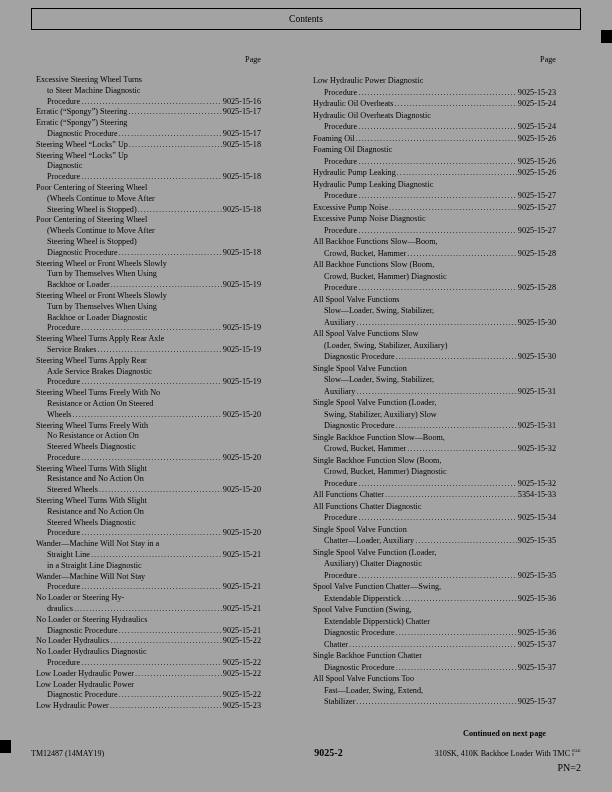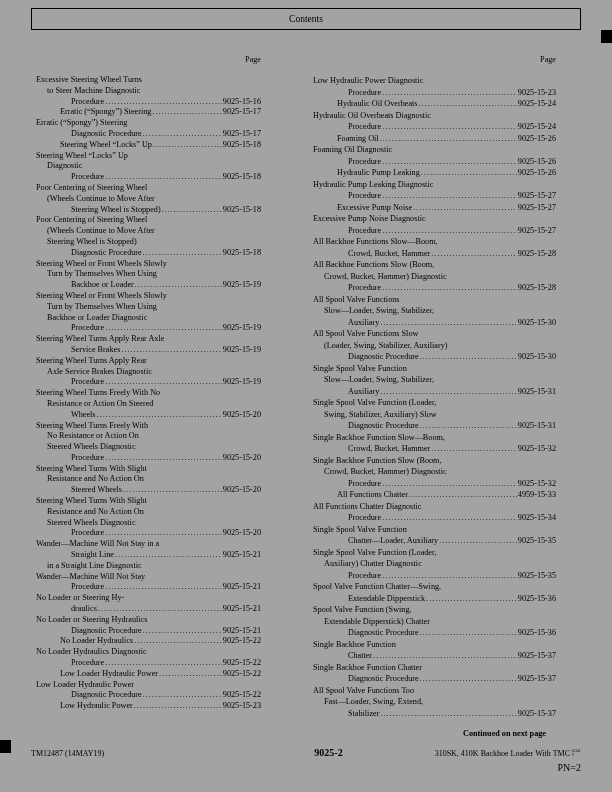--- a/index.html
+++ b/index.html
@@ -23,21 +23,21 @@
     display:flex; gap:52px;
   }
   .col { }
   .col-left  { width:225px; --lh:10.8px; }
   .col-right { width:243px; --lh:11.5px; }
   .page-label { text-align:right; font-size:8.2px; margin-bottom:10px; line-height:11px; }
   .entry { font-size:8.2px; }
   .line { padding-left:11px; white-space:nowrap; line-height:var(--lh); }
   .line.first { padding-left:0; }
   .line.last { display:flex; align-items:baseline; }
-  .line.last .t { white-space:nowrap;margin-left:24px; }
+  .line.last .t { white-space:nowrap; }
   .dots { flex:1 1 auto; overflow:hidden; white-space:nowrap; letter-spacing:1px; margin:0 1px; }
   .dots::after { content:"......................................................................................................"; }
   .pg { white-space:nowrap; }
 
   .continued {
     position:absolute; top:729px; right:66px;
     font-size:8.2px; font-weight:bold;
   }
 
   .footer {
@@ -412,21 +412,21 @@
             <div class="line last">
               <span class="t">Procedure</span>
               <span class="dots"></span>
               <span class="pg">9025-15-32</span>
             </div>
           </div>
           <div class="entry">
             <div class="line first last">
               <span class="t">All Functions Chatter</span>
               <span class="dots"></span>
-              <span class="pg">4959-15-33</span>
+              <span class="pg">5354-15-33</span>
             </div>
           </div>
           <div class="entry">
             <div class="line first">All Functions Chatter Diagnostic</div>
             <div class="line last">
               <span class="t">Procedure</span>
               <span class="dots"></span>
               <span class="pg">9025-15-34</span>
             </div>
           </div>
@@ -458,21 +458,20 @@
           <div class="entry">
             <div class="line first">Spool Valve Function (Swing,</div>
             <div class="line">Extendable Dipperstick) Chatter</div>
             <div class="line last">
               <span class="t">Diagnostic Procedure</span>
               <span class="dots"></span>
               <span class="pg">9025-15-36</span>
             </div>
           </div>
           <div class="entry">
-            <div class="line first">Single Backhoe Function</div>
             <div class="line last">
               <span class="t">Chatter</span>
               <span class="dots"></span>
               <span class="pg">9025-15-37</span>
             </div>
           </div>
           <div class="entry">
             <div class="line first">Single Backhoe Function Chatter</div>
             <div class="line last">
               <span class="t">Diagnostic Procedure</span>

